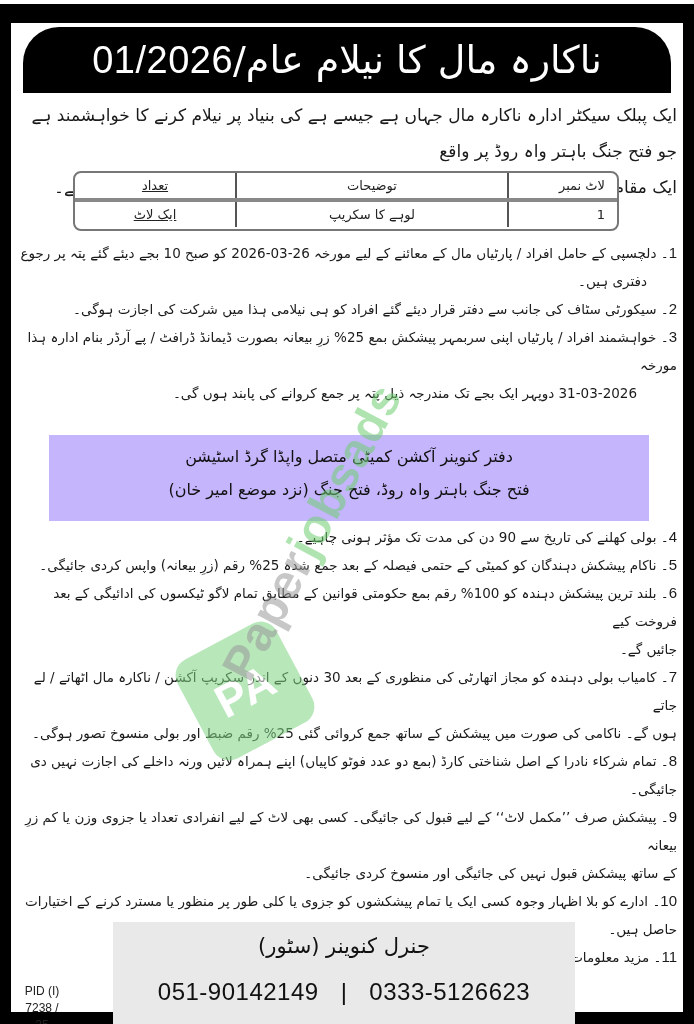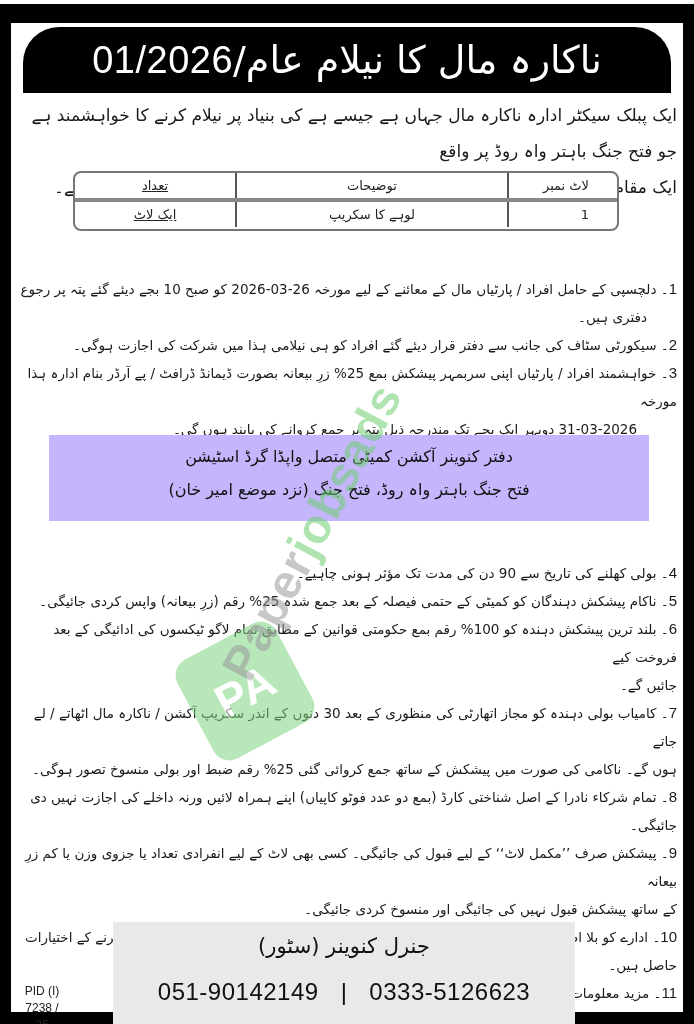--- a/index.html
+++ b/index.html
@@ -33,26 +33,26 @@
   }
   .intro p { margin:0; }
   .lot-table {
     position:absolute; left:62px; right:64px; top:148px; height:56px;
     border:2px solid #777; border-radius:8px; background:#fff;
     direction:rtl;
   }
   .lot-table .row { display:flex; height:25px; align-items:center; }
   .lot-table .row.head { border-bottom:4px solid #888; }
   .lot-table .cell { font-size:13px; text-align:center; color:#222; }
-  .c1 { width:110px; border-left:2px solid #555; height:100%; display:flex; align-items:center; justify-content:flex-start; padding-right:28px; box-sizing:border-box;}
+  .c1 { width:110px; border-left:2px solid #555; height:100%; display:flex; align-items:center; justify-content:flex-start; padding-right:12px; box-sizing:border-box;}
   .c2 { flex:1; border-left:2px solid #555; height:100%; display:flex; align-items:center; justify-content:center; }
   .c3 { width:160px; height:100%; display:flex; align-items:center; justify-content:center;text-decoration:underline; }
   .list {
     position:absolute; left:6px; right:6px;
-    font-size:13.5px; line-height:28px;margin-top:36px;
+    font-size:13.5px; line-height:28px;
   }
   .list .item { margin:0; }
   .list .item .n { direction:ltr; unicode-bidi:isolate; font-family:"Liberation Sans", sans-serif; font-size:15px; }
   .list .cont { padding-right:0; }
   .addr-box {
     position:absolute; left:38px; right:34px; top:412px; height:86px;
     background:#c4b5fd; direction:rtl; text-align:center;
     font-family:"DejaVu Sans", sans-serif; color:#111;
   }
   .addr-box .a1 { font-size:16px; margin-top:12px; }

